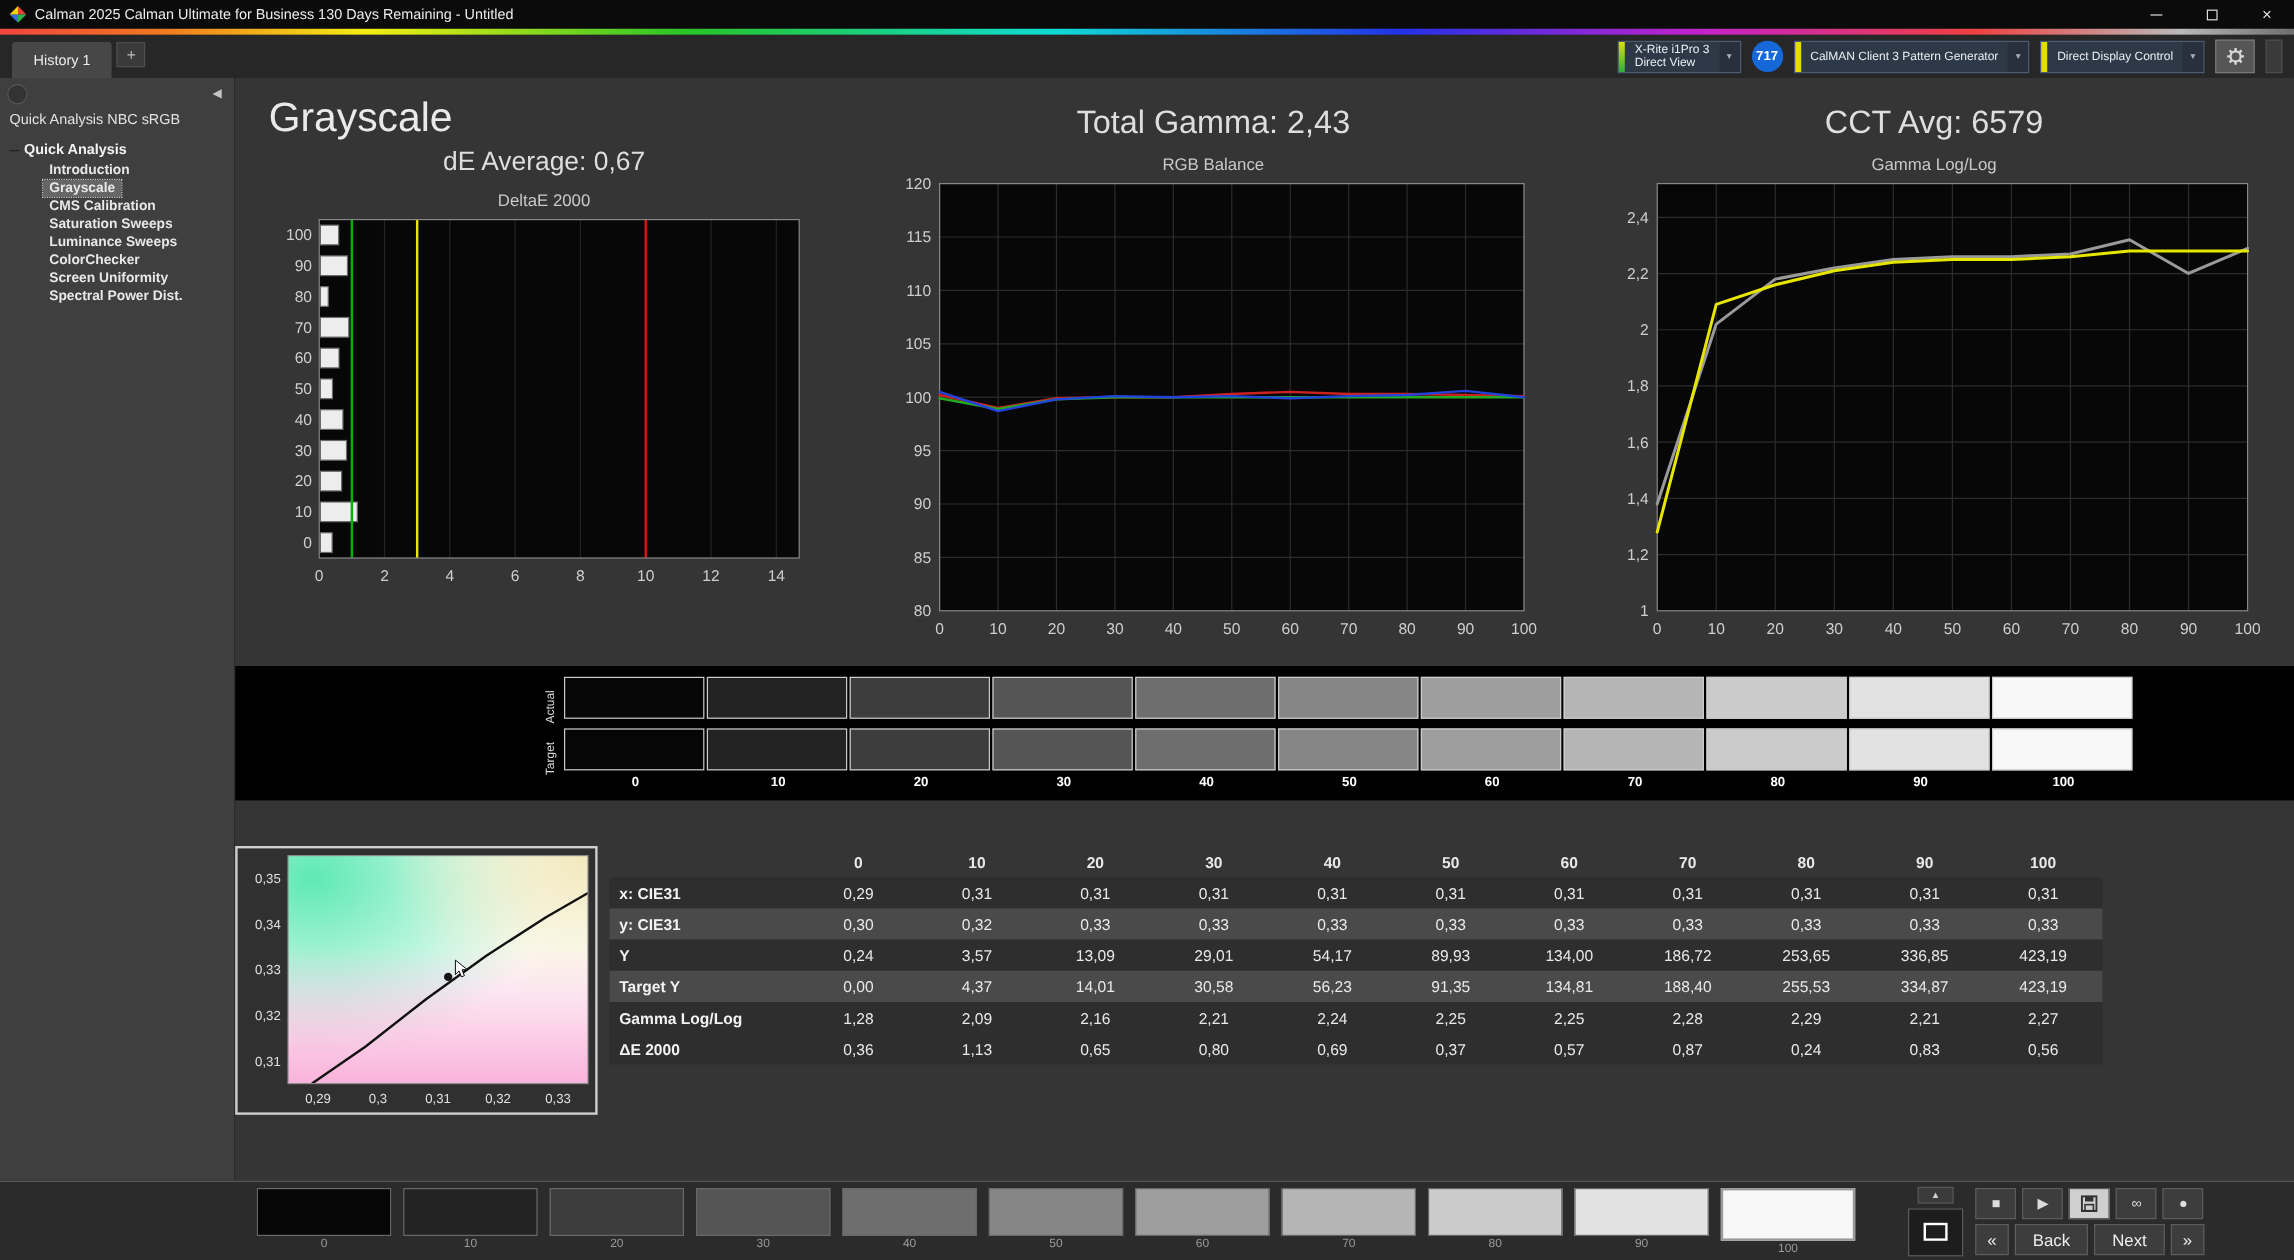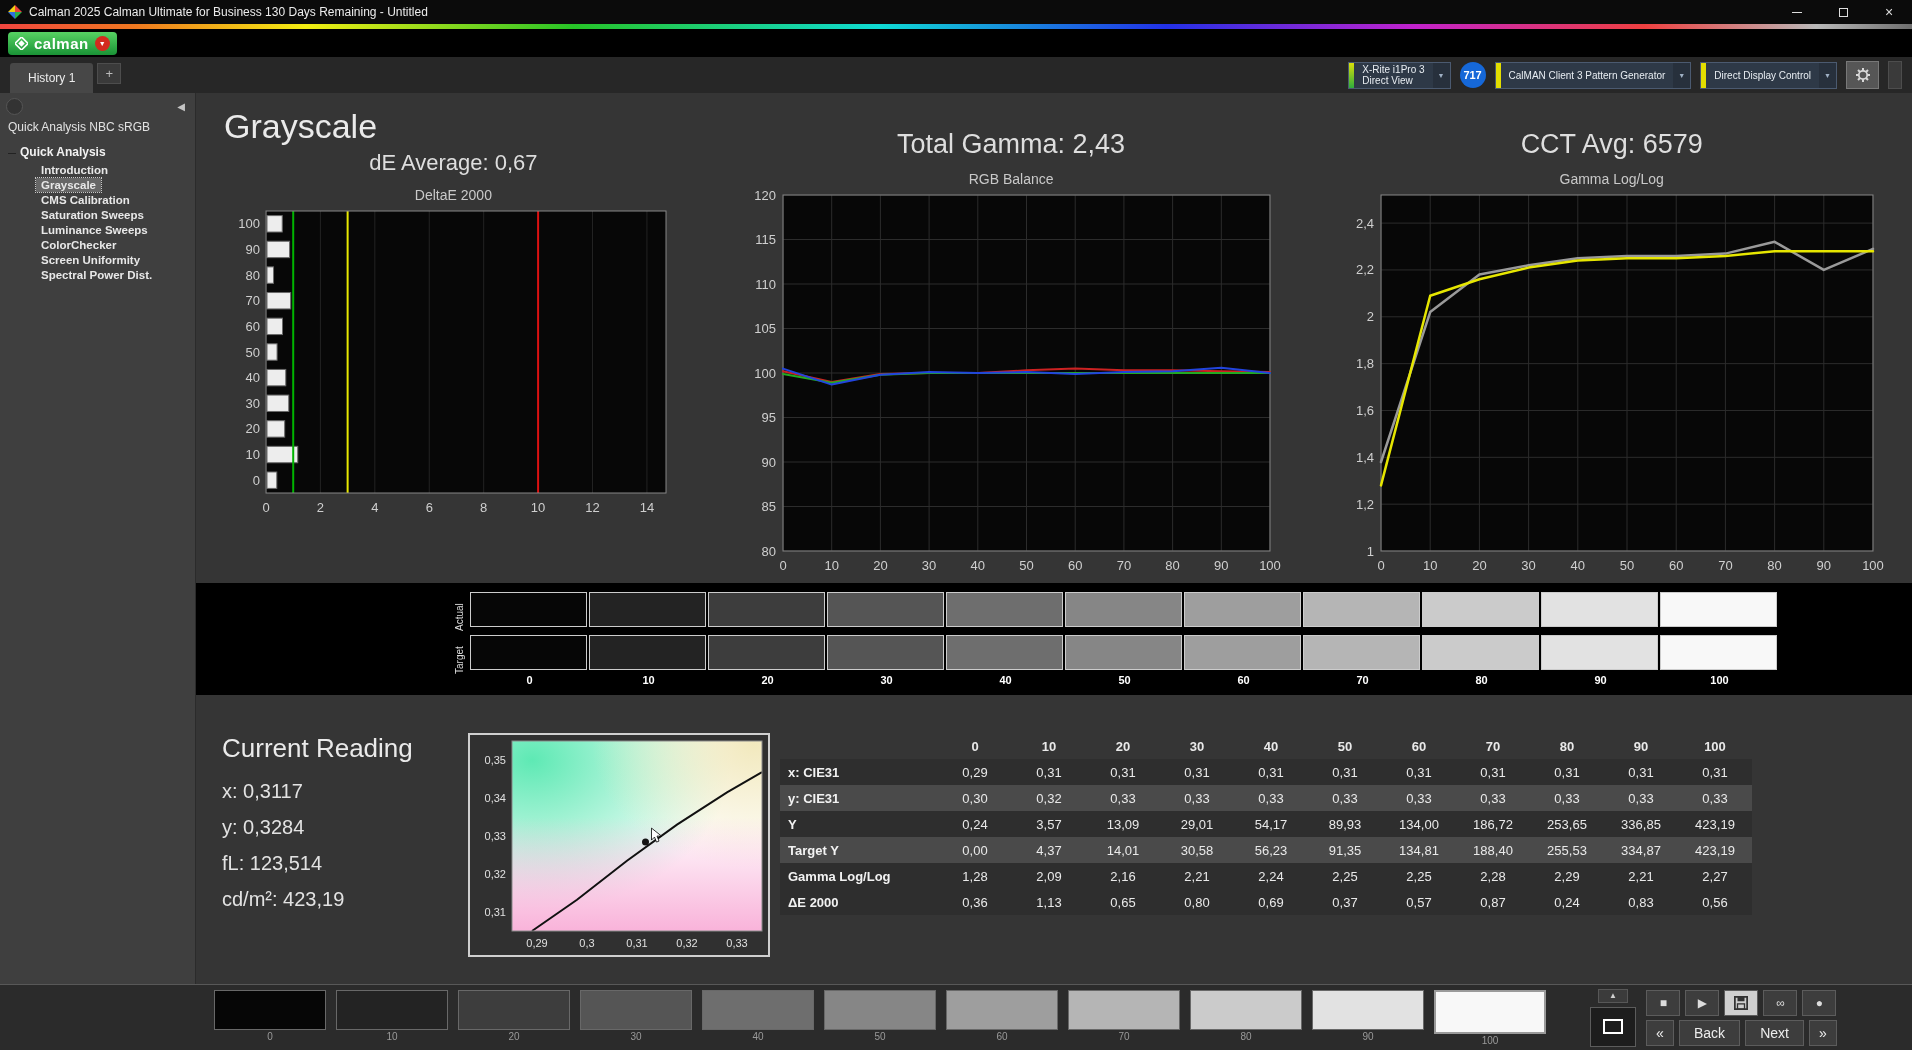--- a/index.html
+++ b/index.html
@@ -54,21 +54,21 @@
   .tree-item { font-size:11.5px; color:#e8e8e8; padding:1px 5px; margin:1px 0 1px 36px; width:fit-content; cursor:default;font-weight:bold; }
   .tree-item.selected { background:#666; outline:1px dotted #c8c8c8; }
 
   .main { flex:1; display:flex; flex-direction:column; background:#353535; min-width:0; }
 
   
   .charts-row { height:468px; display:grid; grid-template-columns:30% 35% 35%; flex:0 0 auto; }
   .chart-col { display:flex; flex-direction:column; align-items:center; min-width:0; }
   .page-title { align-self:flex-start; margin:14px 0 0 28px; font-size:34px; color:#eaeaea; font-weight:normal; }
   .de-average { margin-top:4px; font-size:22px; color:#dedede; }
-  .big-title { margin-top:36px; font-size:27px; color:#dedede; }
+  .big-title { margin-top:22px; font-size:27px; color:#dedede; }
   .chart-title { font-size:14px; color:#c9c9c9; margin-top:11px; }
   svg text { font-family:"Liberation Sans", sans-serif; }
 
   
   .patch-strip { height:112px; background:#000; margin-top:22px; display:flex; align-items:center; padding-left:258px; flex:0 0 auto; }
   .strip-labels { display:flex; flex-direction:column; gap:8px; margin-right:5px; }
   .strip-label { height:35px; writing-mode:vertical-rl; transform:rotate(180deg); font-size:10px; color:#ddd; display:flex; align-items:center; justify-content:center; }
   .strip-main { display:flex; flex-direction:column; }
   .strip-row { display:flex; gap:2px; margin-bottom:8px; }
   .strip-row:nth-child(2) { margin-bottom:0; }
@@ -128,30 +128,20 @@
           <span class="max-glyph"></span>
         </div>
       <div class="win-btn">
           <span class="close-glyph">×</span>
         </div>
     </div>
   </div>
 
   <div class="rainbow"></div>
 
-  <div class="logobar">
-    <div class="logo-pill">
-      <svg width="13" height="13" viewBox="0 0 16 16">
-        <polygon points="8,0 16,8 8,16 0,8" fill="none" stroke="#fff" stroke-width="2"></polygon>
-        <polygon points="8,4 12,8 8,12 4,8" fill="#fff"></polygon>
-      </svg>
-      <span class="logo-text">calman</span>
-      <span class="logo-caret">▼</span>
-    </div>
-  </div>
 
   <div class="tabbar">
     <div class="tab">
         <span>History 1</span>
       </div>
     <div class="tab-add">+</div>
 
     <div class="device-controls">
       <div class="device-box">
         <div class="device-stripe stripe-meter"></div>
@@ -409,29 +399,20 @@
               <div class="strip-num">60</div>
               <div class="strip-num">70</div>
               <div class="strip-num">80</div>
               <div class="strip-num">90</div>
               <div class="strip-num">100</div>
             </div>
         </div>
       </div>
 
       <div class="bottom-row">
-        <div class="current-reading">
-          <h2 class="cr-title">Current Reading</h2>
-          <div id="cr-lines">
-              <div class="cr-line">x: 0,3117</div>
-              <div class="cr-line">y: 0,3284</div>
-              <div class="cr-line">fL: 123,514</div>
-              <div class="cr-line">cd/m²: 423,19</div>
-            </div>
-        </div>
         <div class="cie-panel">
           <svg id="svg-cie" width="298" height="220">
               <defs>
                 <radialGradient id="cieG1" cx="8%" cy="10%" r="80%">
                   <stop offset="0%" stop-color="#5ee9b4"></stop>
                   <stop offset="100%" stop-color="#5ee9b4" stop-opacity="0"></stop>
                 </radialGradient>
                 <radialGradient id="cieG2" cx="97%" cy="2%" r="65%">
                   <stop offset="0%" stop-color="#f2e9be"></stop>
                   <stop offset="100%" stop-color="#f2e9be" stop-opacity="0"></stop>

